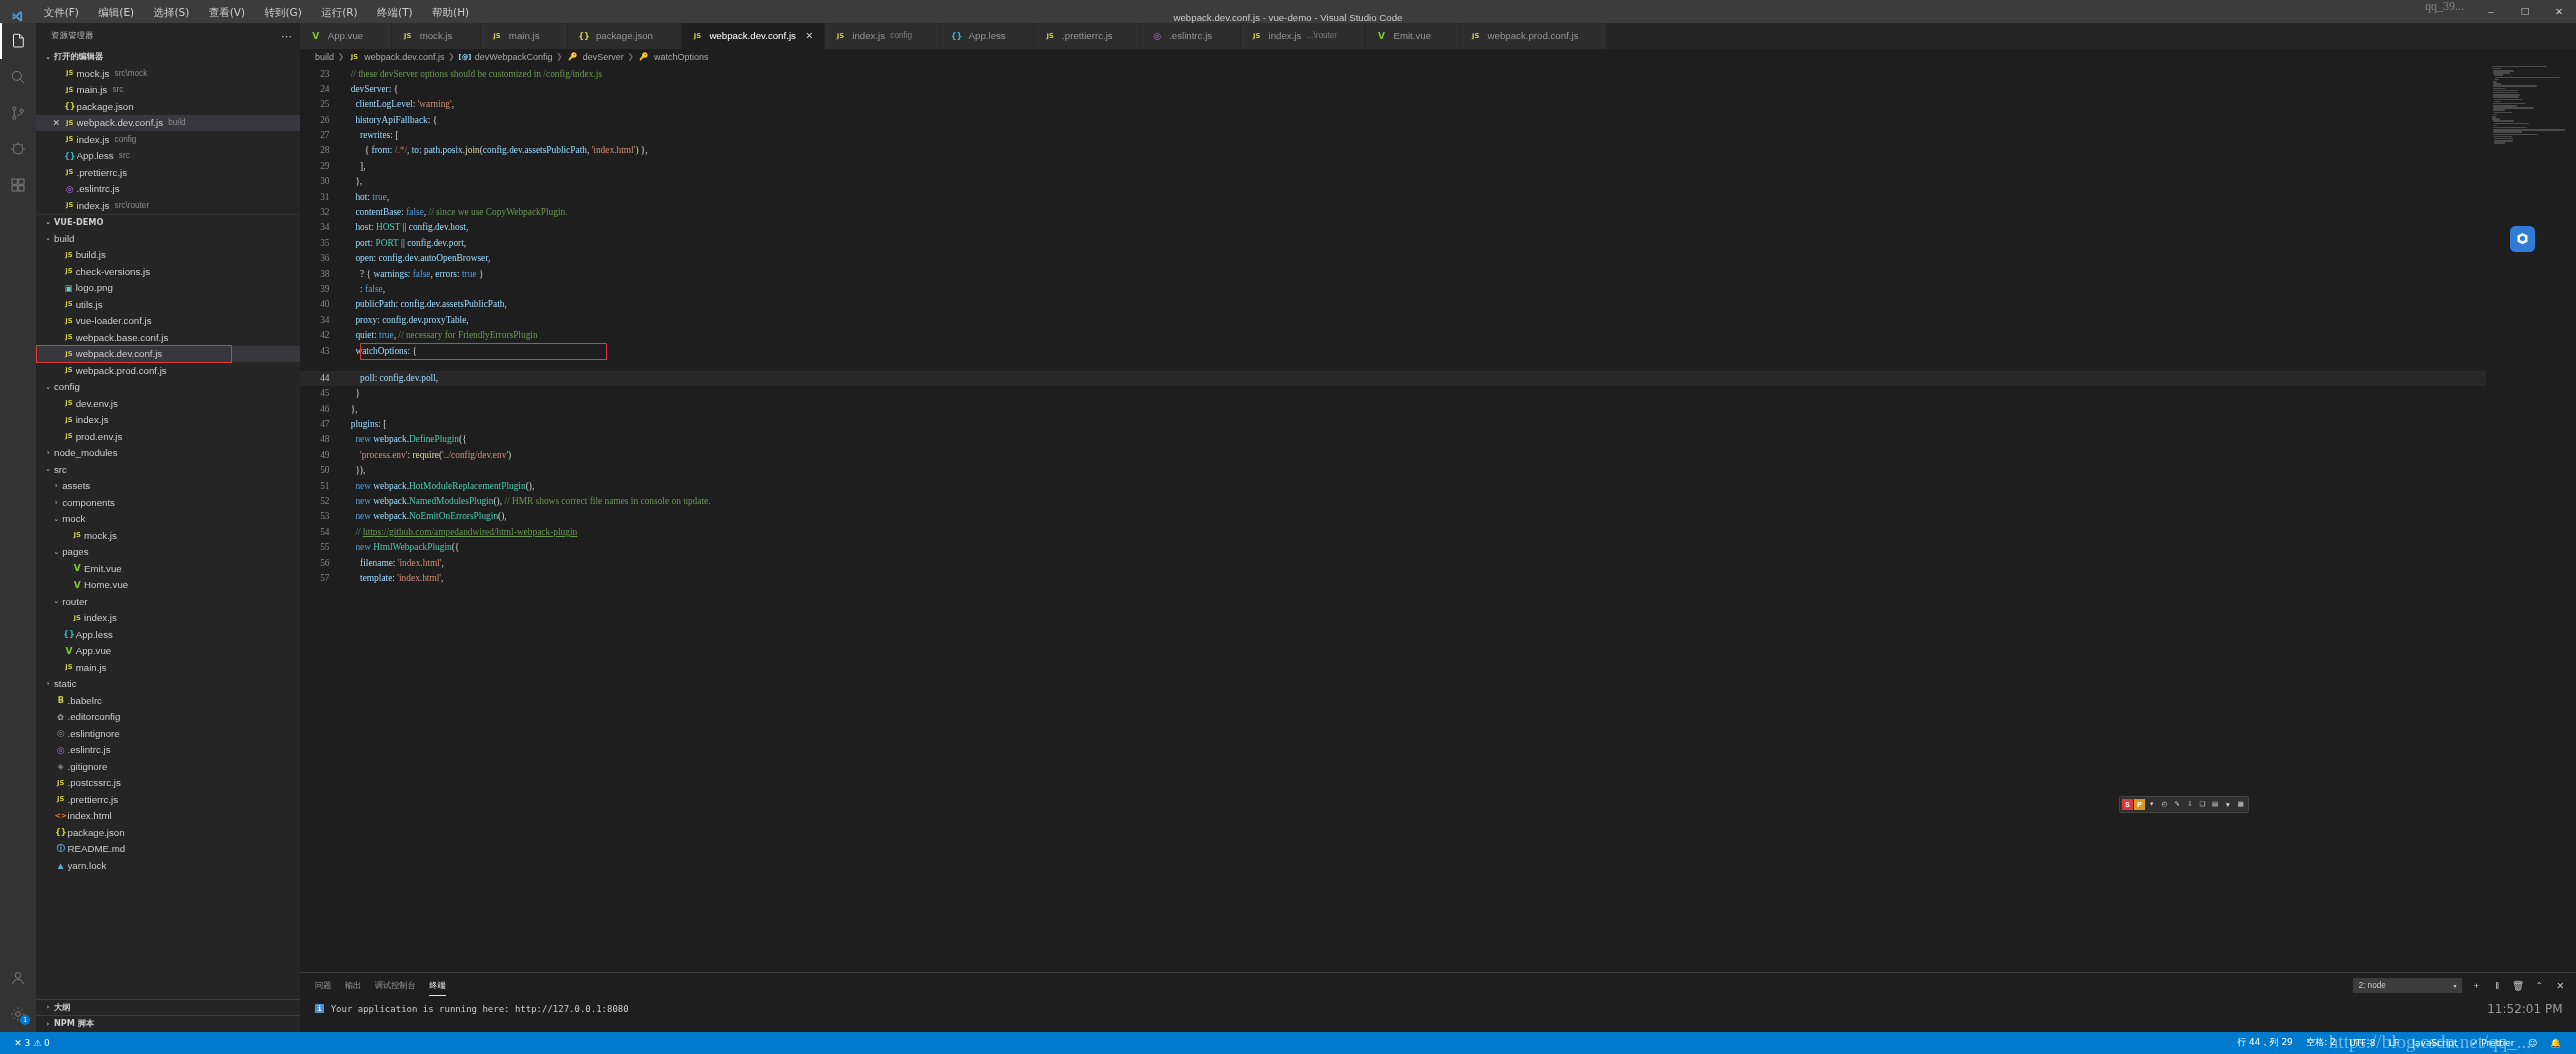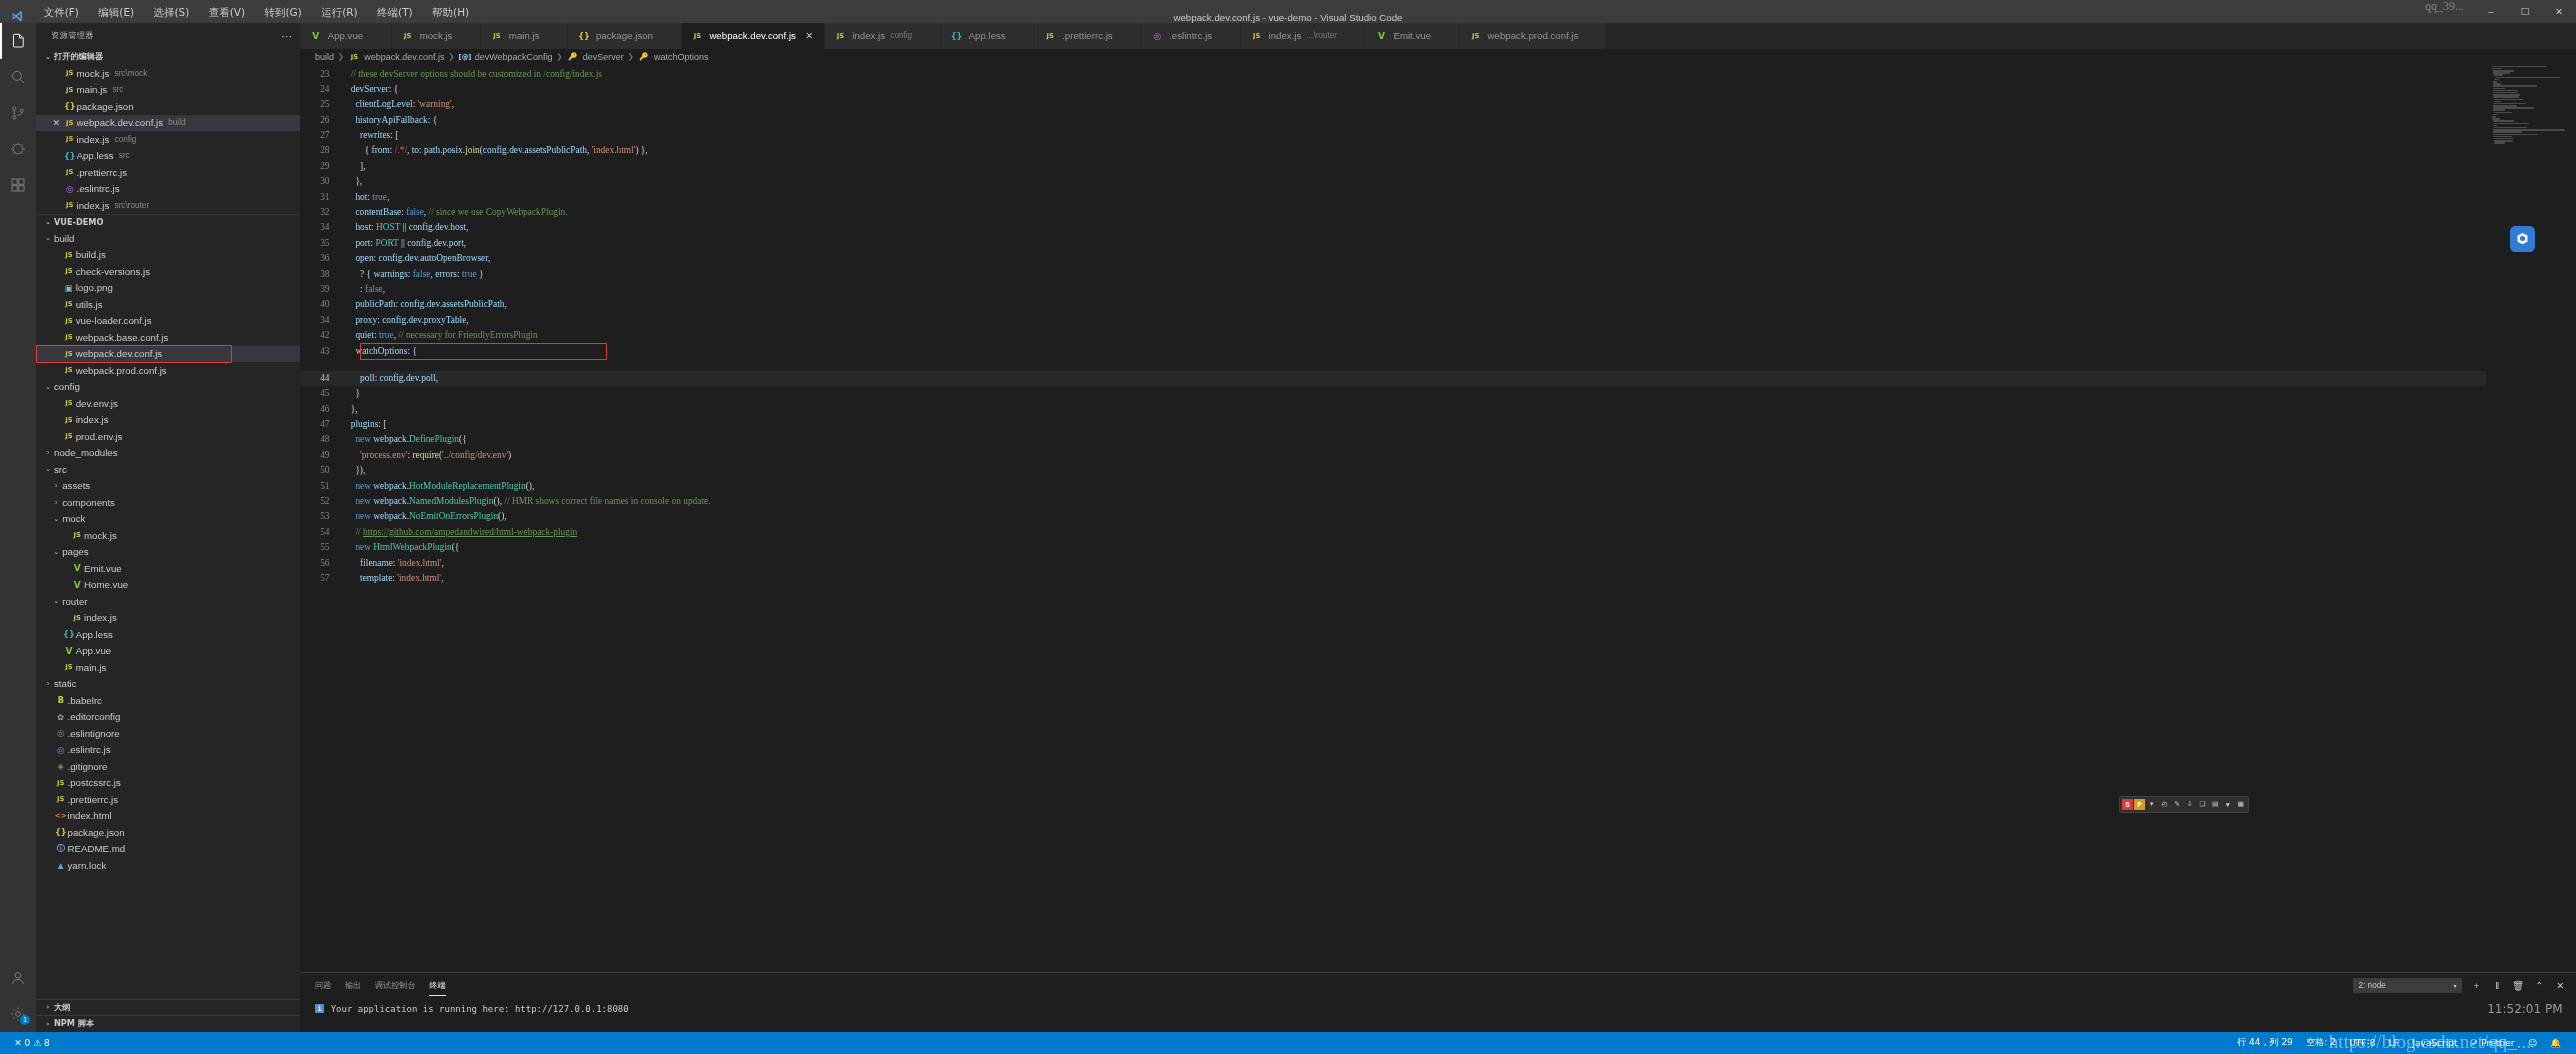--- a/index.html
+++ b/index.html
@@ -775,21 +775,21 @@
     <span class="ft-btn">✎</span>
     <span class="ft-btn">⇩</span>
     <span class="ft-btn">❏</span>
     <span class="ft-btn">▤</span>
     <span class="ft-btn">▼</span>
     <span class="ft-btn">▦</span>
   </div>
 
   <div class="statusbar">
     <div class="st-left">
-      <div class="st-item">✕ 0  ⚠ 8</div>
+      <div class="st-item">✕ 3  ⚠ 0</div>
     </div>
     <div class="st-right">
       <div class="st-item">行 44，列 29</div>
       <div class="st-item">空格: 2</div>
       <div class="st-item">UTF-8</div>
       <div class="st-item">LF</div>
       <div class="st-item">JavaScript</div>
       <div class="st-item">✓ Prettier</div>
       <div class="st-item">☺</div>
       <div class="st-item">🔔</div>

